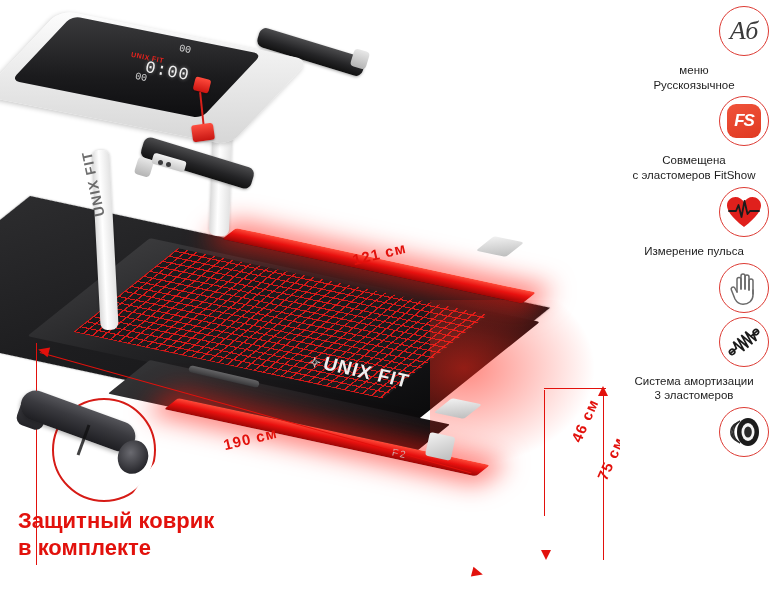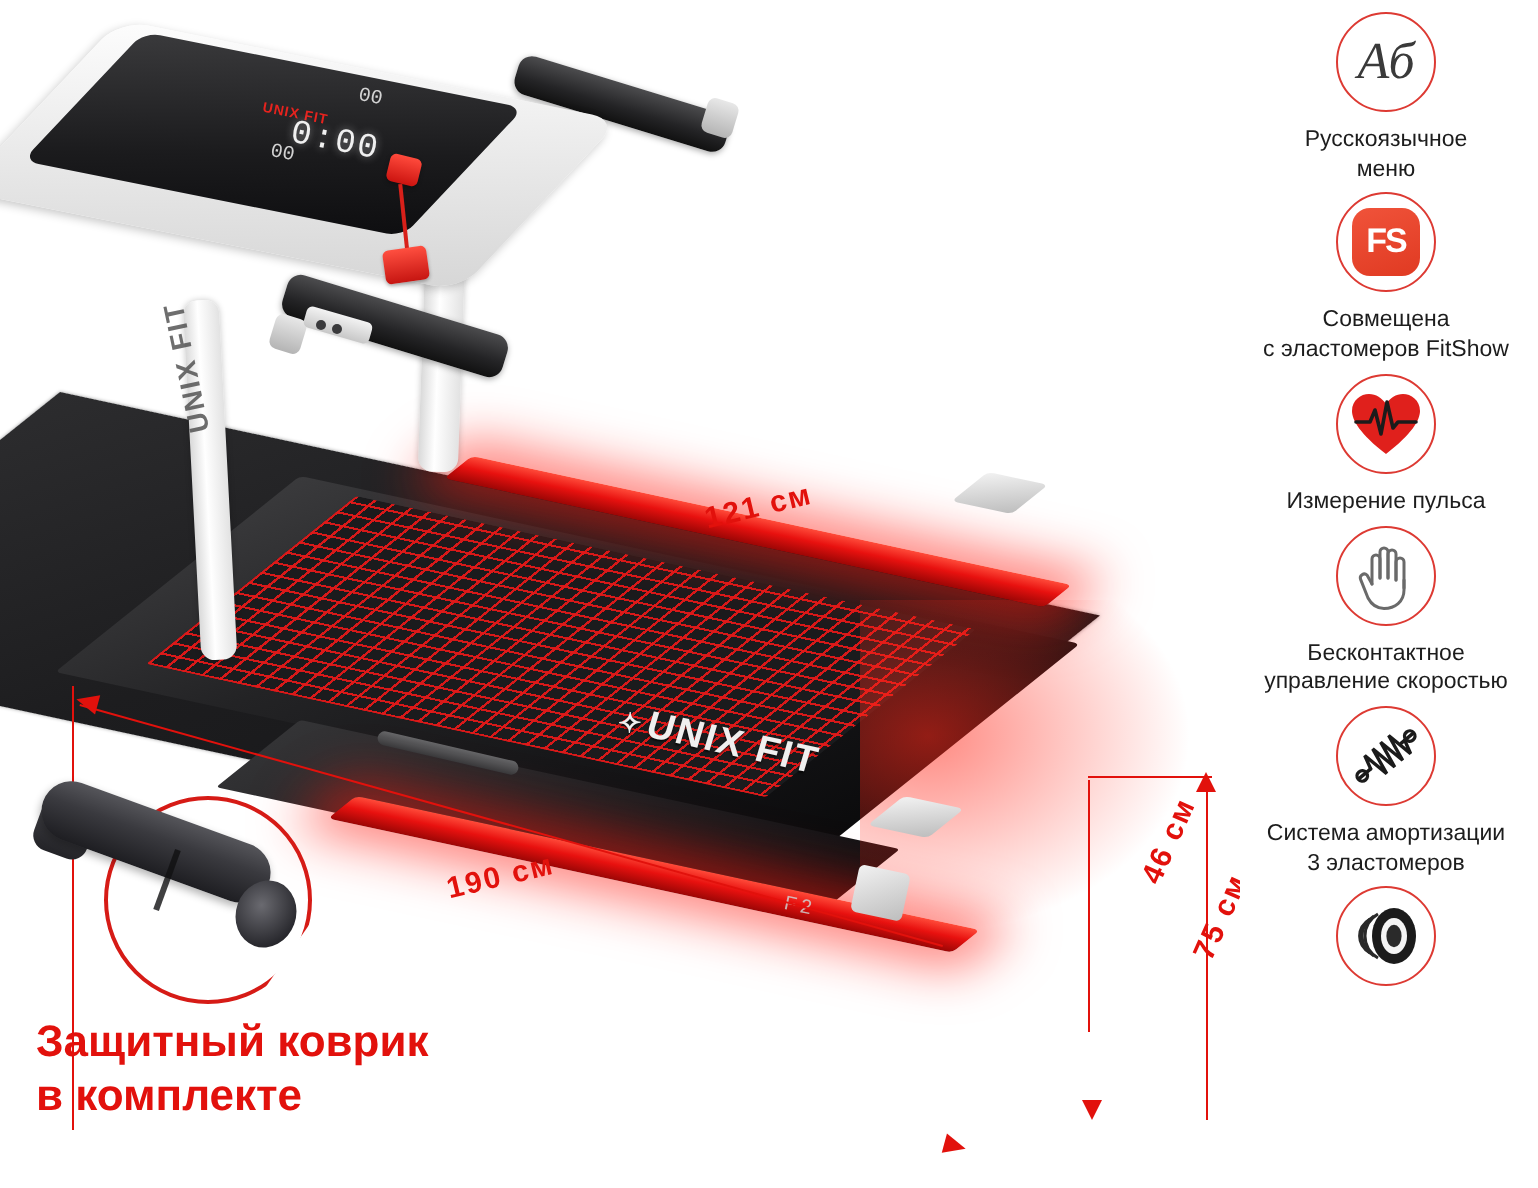--- a/index.html
+++ b/index.html
@@ -216,38 +216,38 @@
     color:#e2110c;font-size:22px;font-weight:bold;line-height:1.22;
   }
 
   
   #features{
     position:absolute;right:0;top:0;width:152px;height:594px;
     display:flex;flex-direction:column;align-items:center;padding-top:6px;
     box-sizing:border-box;
   }
   .feature{
-    width:152px;display:flex;flex-direction:column;align-items:center;
+    width:152px;display:flex;flex-direction:column;align-items:flex-end;
     margin-bottom:4px;
   }
   .f-icon{
     width:50px;height:50px;border-radius:50%;border:1.6px solid #dd3a33;
     display:flex;align-items:center;justify-content:center;box-sizing:border-box;
     background:#fff;
   }
   .f-text{
     margin-top:7px;font-size:11.5px;line-height:1.28;text-align:center;
     color:#1d1d1d;width:150px;
   }
   .ab-glyph{font-family:"Liberation Serif",serif;font-style:italic;font-size:26px;color:#3a3a3a;}
   .fs-badge{
     width:34px;height:34px;border-radius:9px;
     background:linear-gradient(160deg,#f0533a,#e03a22);
     display:flex;align-items:center;justify-content:center;
-    color:#fff;font-weight:bold;font-size:17px;letter-spacing:-1px;
+    color:#fff;font-weight:bold;font-size:17px;font-style:italic;letter-spacing:-1px;
   }
 </style>
 </head>
 <body>
 
 <div id="stage">
 
   <div class="floor-mat"></div>
 
   <div class="deck-base"></div>
@@ -323,22 +323,22 @@
   </div>
 </div>
 
 <div id="features">
 
   <div class="feature">
     <div class="f-icon">
       <span class="ab-glyph">Аб</span>
     </div>
     <div class="f-text">
+      <div>меню</div>
       <div>Русскоязычное</div>
-      <div>меню</div>
     </div>
   </div>
 
   <div class="feature">
     <div class="f-icon">
       <span class="fs-badge">FS</span>
     </div>
     <div class="f-text">
       <div>Совмещена</div>
       <div>с эластомеров FitShow</div>
@@ -361,24 +361,20 @@
     <div class="f-icon">
       <svg width="30" height="36" viewBox="0 0 30 36" aria-hidden="true">
         <g fill="none" stroke="#6a6a6a" stroke-width="1.5" stroke-linecap="round" stroke-linejoin="round">
           <path d="M8 22 V9.5 a2 2 0 0 1 4 0 V19"></path>
           <path d="M12 19 V6 a2 2 0 0 1 4 0 V19"></path>
           <path d="M16 19 V7 a2 2 0 0 1 4 0 V20"></path>
           <path d="M20 20 V11 a2 2 0 0 1 4 0 V24"></path>
           <path d="M8 22 l-2.5 -4.5 a2 2 0 0 0 -3.2 2.2 L6 29 c1.8 3.4 4.4 5.2 8 5.2 c5.5 0 10 -3.4 10 -9.2 V20"></path>
         </g>
       </svg>
-    </div>
-    <div class="f-text">
-      <div>Бесконтактное</div>
-      <div>управление скоростью</div>
     </div>
   </div>
 
   <div class="feature">
     <div class="f-icon">
       <svg width="40" height="40" viewBox="0 0 40 40" aria-hidden="true">
         <g transform="rotate(-40 20 20)" fill="none" stroke="#1b1b1b" stroke-width="1.7" stroke-linecap="round">
           <line x1="3" y1="20" x2="10" y2="20"></line>
           <circle cx="4.5" cy="20" r="2.6"></circle>
           <path d="M10 20 l2 -7 l2.6 14 l2.6 -14 l2.6 14 l2.6 -14 l2.6 14 l2.6 -14 l2.6 14 l2 -7"></path>

